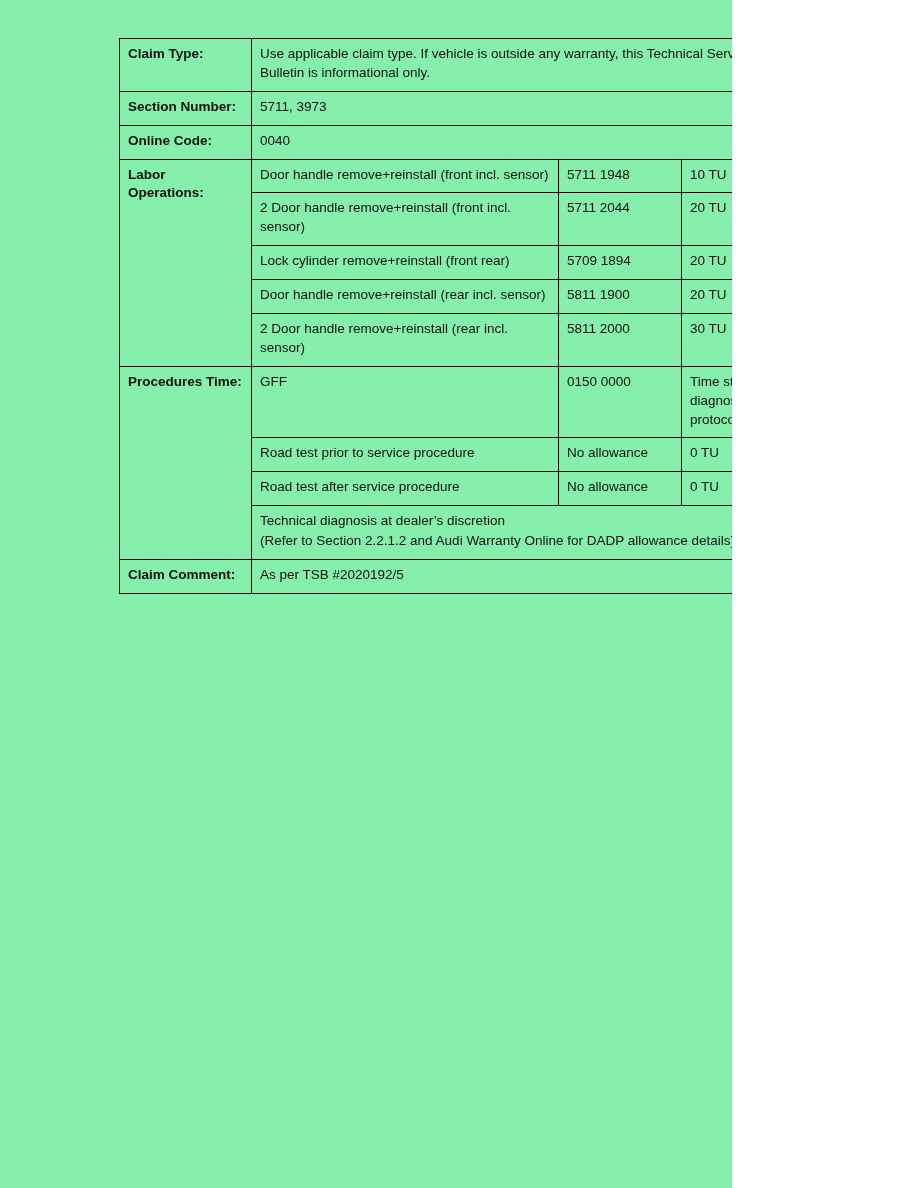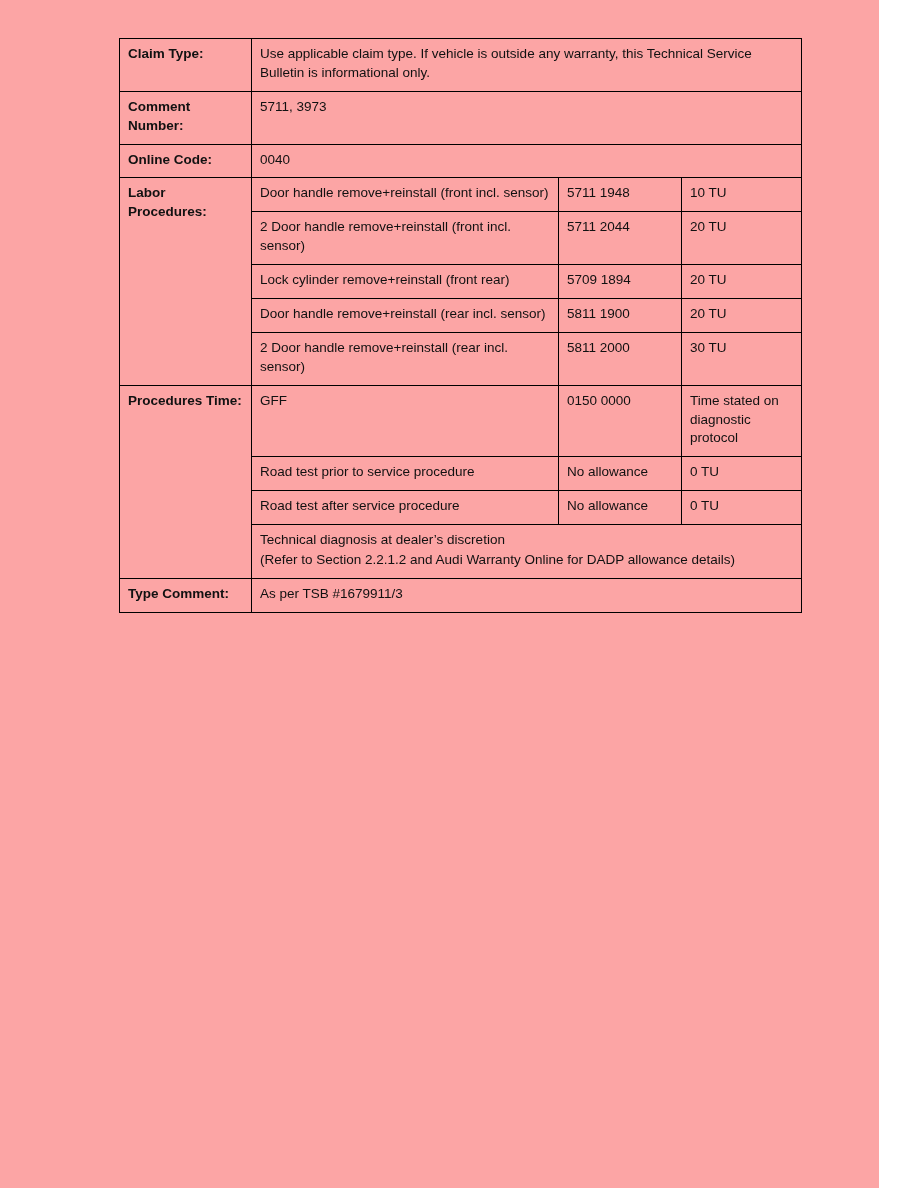--- a/index.html
+++ b/index.html
@@ -1,23 +1,23 @@
 <!DOCTYPE html>
 <html><head>
 <meta charset="utf-8">
 <style>
   * { box-sizing: border-box; }
   html, body { margin: 0; padding: 0; background: #ffffff; }
   body { font-family: "Liberation Sans", sans-serif; color: #111111; }
 
   .page {
     position: relative;
-    width: 879px;
+    width: 732px;
     height: 1188px;
-    background: #fca5a5;
+    background: #86efac;
     overflow: hidden;
   }
 
   table.tsb-table {
     position: absolute;
     left: 119px;
     top: 38px;
     width: 682px;
     border-collapse: collapse;
     table-layout: fixed;
@@ -59,31 +59,31 @@
       <col style="width:120px">
     </colgroup>
 
     <tbody>
         <tr>
       <td class="label-cell">Claim Type:</td>
       <td colspan="3">Use applicable claim type. If vehicle is outside any warranty, this Technical Service Bulletin is informational only.</td>
     </tr>
 
     <tr>
-      <td class="label-cell">Comment Number:</td>
+      <td class="label-cell">Section Number:</td>
       <td colspan="3">5711, 3973</td>
     </tr>
 
     <tr>
       <td class="label-cell">Online Code:</td>
       <td colspan="3">0040</td>
     </tr>
 
     <tr>
-      <td class="label-cell" rowspan="5">Labor Procedures:</td>
+      <td class="label-cell" rowspan="5">Labor Operations:</td>
       <td>Door handle remove+reinstall (front incl. sensor)</td>
       <td>5711 1948</td>
       <td>10 TU</td>
     </tr>
     <tr>
       <td>2 Door handle remove+reinstall (front incl. sensor)</td>
       <td>5711 2044</td>
       <td>20 TU</td>
     </tr>
     <tr>
@@ -119,20 +119,20 @@
       <td>0 TU</td>
     </tr>
     <tr>
       <td colspan="3" class="note-cell">
         <div class="note-line1">Technical diagnosis at dealer’s discretion</div>
         <div class="note-line2">(Refer to Section 2.2.1.2 and Audi Warranty Online for DADP allowance details)</div>
       </td>
     </tr>
 
     <tr>
-      <td class="label-cell">Type Comment:</td>
-      <td colspan="3">As per TSB #1679911/3</td>
+      <td class="label-cell">Claim Comment:</td>
+      <td colspan="3">As per TSB #2020192/5</td>
     </tr>
   </tbody>
     </table>
 
 
 </div>
 
 </body></html>

